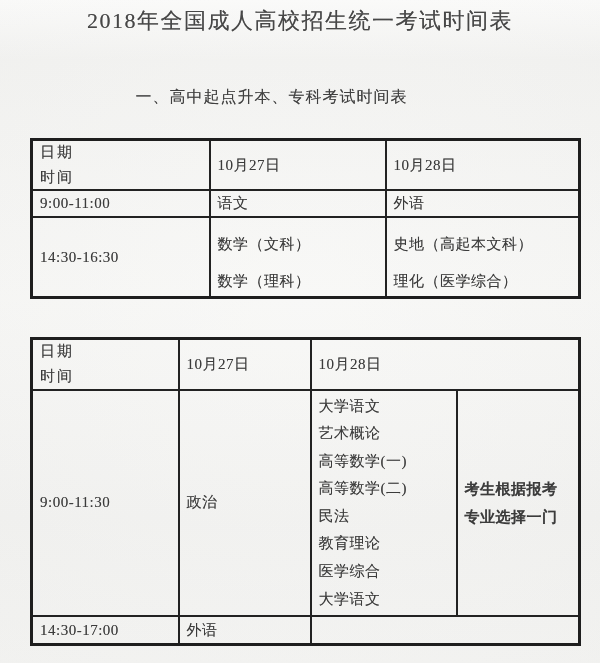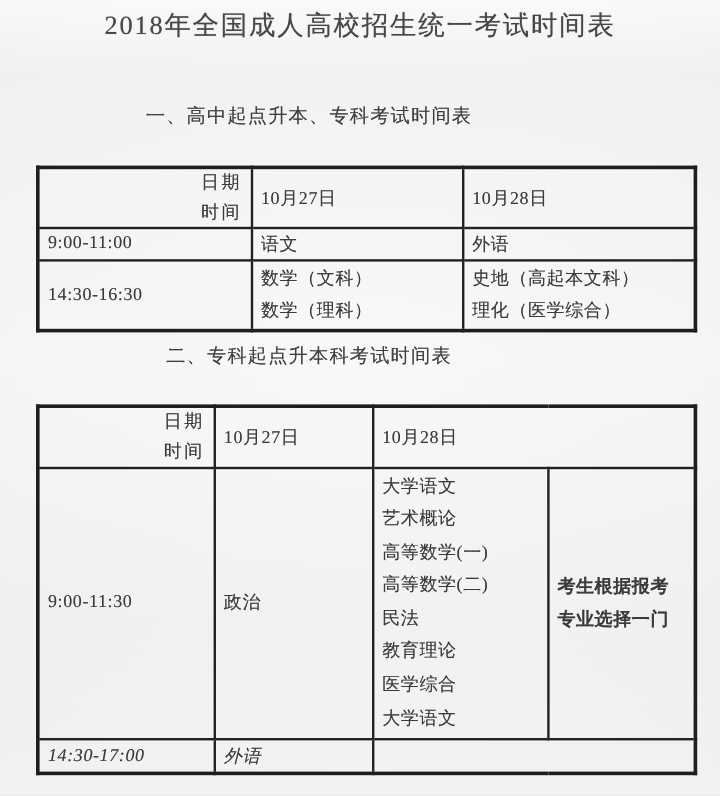--- a/index.html
+++ b/index.html
@@ -18,21 +18,21 @@
       linear-gradient(180deg,#fcfcfb 0%,#f2f2f0 9%,#f6f6f4 45%,#f1f1ef 78%,#f4f4f2 100%);
   }
   .doc-title {
     position:absolute; top:6px; left:0; width:600px;
     text-align:center;
     font-size:22px; letter-spacing:1.5px;
     color:#474747;
     text-shadow:0 0 0.6px rgba(70,70,70,0.55);
   }
   .sec-heading {
-    position:absolute; left:2px; width:500px;
+    position:absolute; left:16px; width:500px;
     text-align:center;
     font-size:16px; letter-spacing:1px;
     color:#404040;
     text-shadow:0 0 0.5px rgba(70,70,70,0.5);
     padding-left:11px;
   }
   .h1pos { top:87px; }
   .h2pos { top:287px; }
 
   table.tbl {
@@ -53,30 +53,30 @@
   }
   .t1 { left:30px; top:138px; width:548px; }
   .t2 { left:30px; top:337px; width:548px; }
 
   .t1 tr.r-head  { height:50px; }
   .t1 tr.r-one   { height:27px; }
   .t1 tr.r-two   { height:53px; }
 
   .t2 tr.r-head  { height:51px; }
   .t2 tr.r-big   { height:222px; }
-  .t2 tr.r-last  { height:28px;font-style:italic; }
+  .t2 tr.r-last  { height:28px; }
 
   td.corner { padding:4px 7px; }
   td.corner .corner-inner {
     display:flex; flex-direction:column; justify-content:space-between;
-    height:100%; min-height:44px;align-items:flex-end;
+    height:100%; min-height:44px;
   }
   td.corner .cl { letter-spacing:2px; }
 
-  .two-line div { line-height:26px; }
+  .two-line div { line-height:26px;margin-top:11px; }
   .subjects-cell { vertical-align:top; padding:0 7px;border-radius:28px; }
   .subjects-cell div { line-height:27.6px; white-space:nowrap; }
   .note-cell { line-height:28px; padding:2px 6px;font-weight:bold; }
 </style>
 </head>
 <body>
 
 <div class="page">
 
   <div class="doc-title">2018年全国成人高校招生统一考试时间表</div>
@@ -112,21 +112,20 @@
           <div>数学（理科）</div>
         </td>
         <td class="two-line">
           <div>史地（高起本文科）</div>
           <div>理化（医学综合）</div>
         </td>
       </tr>
     </tbody>
   </table>
 
-  <div class="sec-heading h2pos">二、专科起点升本科考试时间表</div>
 
   <table class="tbl t2">
     <colgroup>
       <col style="width:147px">
         <col style="width:132px">
         <col style="width:146px">
         <col style="width:123px">
     </colgroup>
     <tbody>
       <tr class="r-head">

